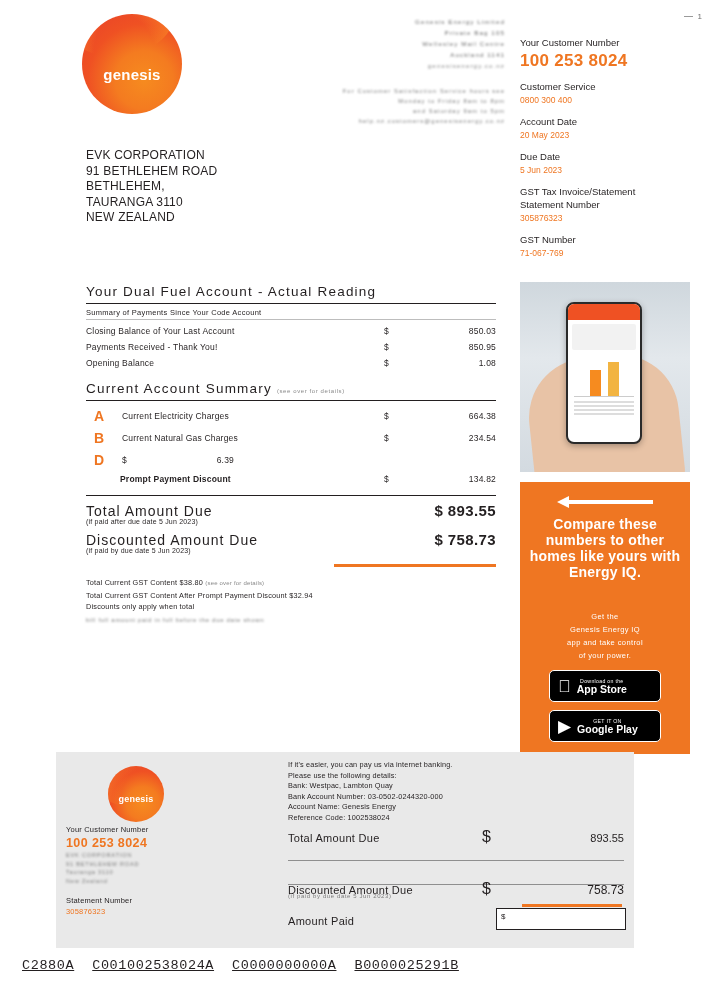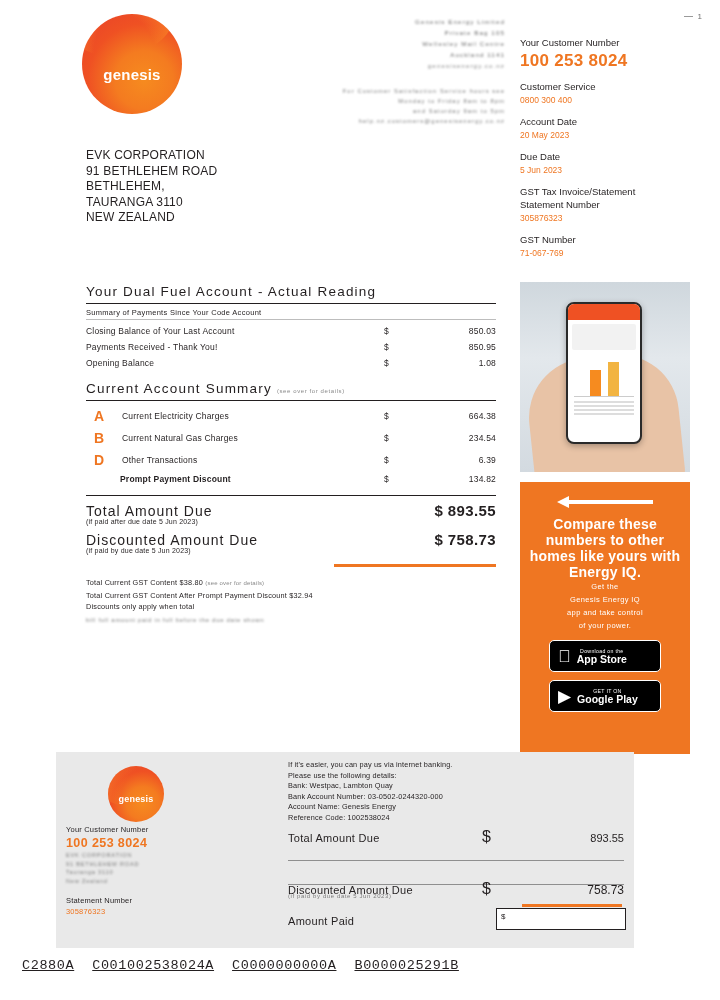--- a/index.html
+++ b/index.html
@@ -342,20 +342,21 @@
     border-right: 12px solid #ffffff;
   }
   .promo-title {
     font-size: 14px;
     font-weight: bold;
     line-height: 16px;
     letter-spacing: 0.2px;
     padding: 0 4px;
   }
   .promo-sub {
+    margin-top: 30px;
     font-size: 7.5px;
     line-height: 13px;
     letter-spacing: 0.4px;
     padding: 0 12px;
     filter: blur(0.45px);
   }
   .store-badge {
     width: 112px;
     height: 32px;
     margin: 8px auto 0 auto;
@@ -615,21 +616,20 @@
       <span class="amt">664.38</span>
     </div>
     <div class="letter-row">
       <span class="letter">B</span>
       <span class="lbl">Current  Natural  Gas  Charges</span>
       <span class="cur">$</span>
       <span class="amt">234.54</span>
     </div>
     <div class="letter-row">
       <span class="letter">D</span>
-      <span class="lbl">Other  Transactions</span>
       <span class="cur">$</span>
       <span class="amt">6.39</span>
     </div>
 
     <div class="row indent">
       <span class="lbl">Prompt  Payment  Discount</span>
       <span class="cur">$</span>
       <span class="amt">134.82</span>
     </div>
 

